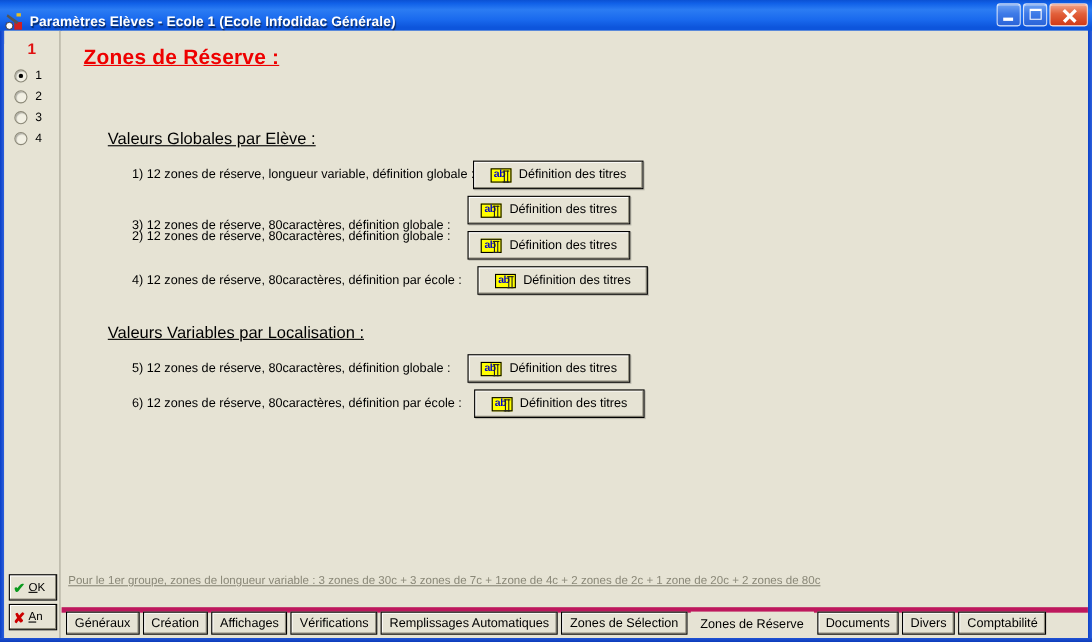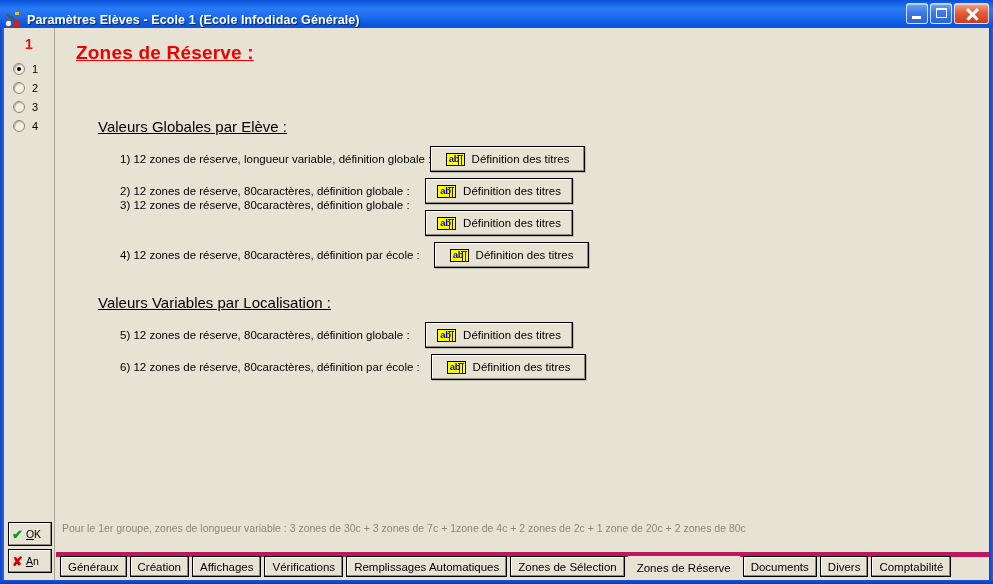--- a/index.html
+++ b/index.html
@@ -282,20 +282,21 @@
     white-space: nowrap;
   }
 
   .footer-note {
     position: absolute;
     left: 6px;
     bottom: 46px;
     font-size: 10.5px;
     color: #8a8878;
     white-space: nowrap;
+    text-decoration: underline;
   }
 
   
   .tabstrip {
     position: absolute;
     left: 52px;
     bottom: 0;
     width: 933px;
     height: 28px;
     background: #e6e3d4;
@@ -407,21 +408,21 @@
           <div class="row" style="top: 118px; width: 600px;">
             <span class="row-label" style="left: 22px;">1) 12 zones de réserve, longueur variable, définition globale :</span>
           </div>
           <div class="def-btn" style="left: 374px; width: 155px; top: 118px;">
             <span class="abl-ico">
               <span>ab</span>
             </span>
             <span class="def-btn-label">Définition des titres</span>
           </div>
           <div class="row" style="top: 150px; width: 600px;">
-            <span class="row-label" style="left: 22px;">2) 12 zones de réserve, 80caractères, définition globale :</span>
+            <span class="row-label" style="left: 22px; margin-top: 24px;">2) 12 zones de réserve, 80caractères, définition globale :</span>
           </div>
           <div class="def-btn" style="left: 369px; width: 148px; top: 150px;">
             <span class="abl-ico">
               <span>ab</span>
             </span>
             <span class="def-btn-label">Définition des titres</span>
           </div>
           <div class="row" style="top: 164px; width: 600px;">
             <span class="row-label" style="left: 22px;">3) 12 zones de réserve, 80caractères, définition globale :</span>
           </div>

